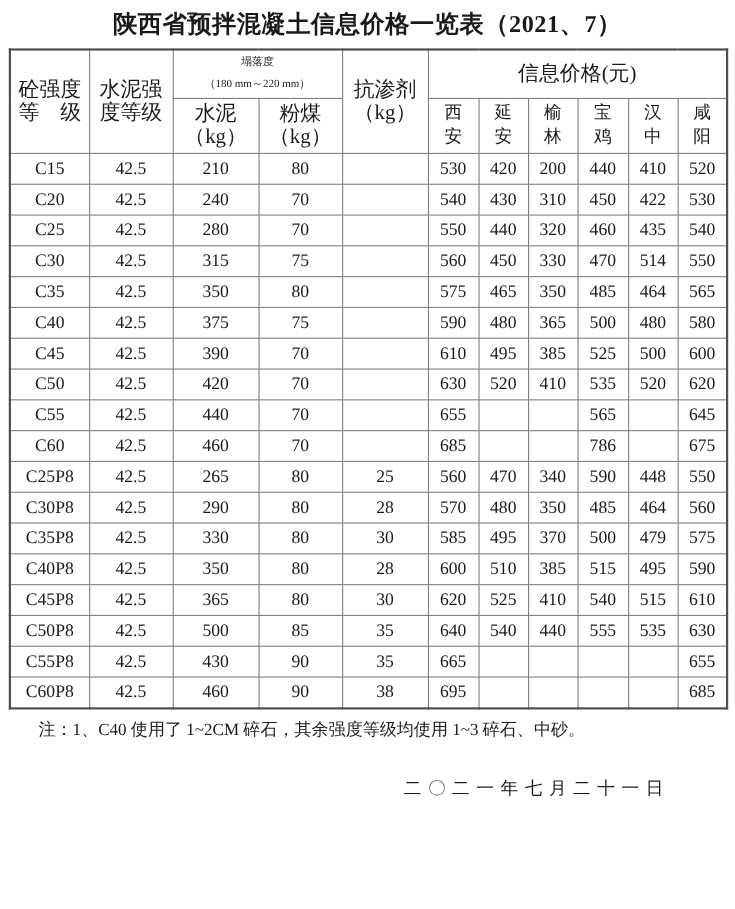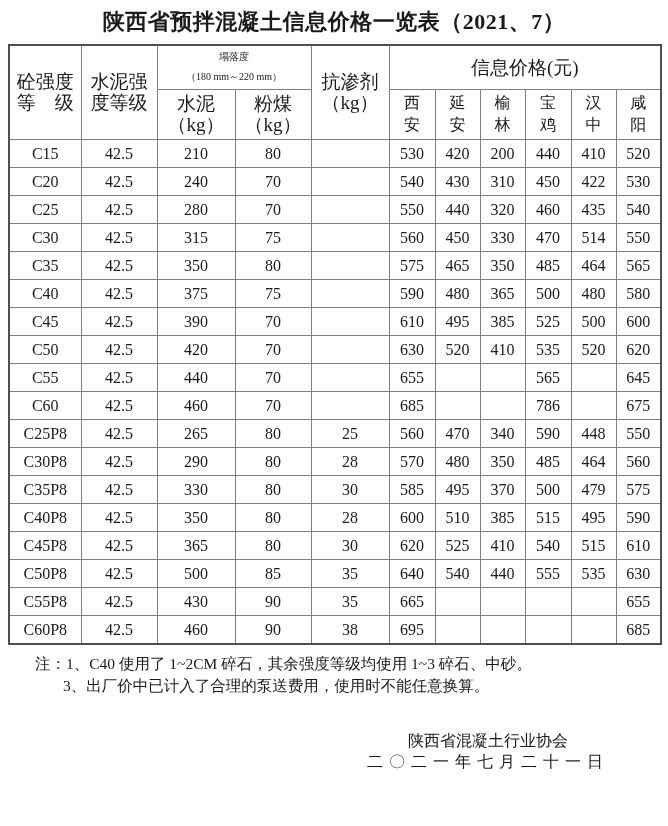--- a/index.html
+++ b/index.html
@@ -356,21 +356,19 @@
           <td></td>
           <td></td>
           <td></td>
           <td>685</td>
         </tr>
       </tbody>
   </table>
 
   <div class="notes">
     <div class="note-line">注：1、C40 使用了 1~2CM 碎石，其余强度等级均使用 1~3 碎石、中砂。</div>
-    <div class="note-line indent-1">3、出厂价中已计入了合理的泵送费用，使用时不能任意换算。</div>
   </div>
 
   <div class="footer">
-    <div class="org-line">陕西省混凝土行业协会</div>
     <div class="date-line">二〇二一年七月二十一日</div>
   </div>
 
 </div>
 
 </body></html>

